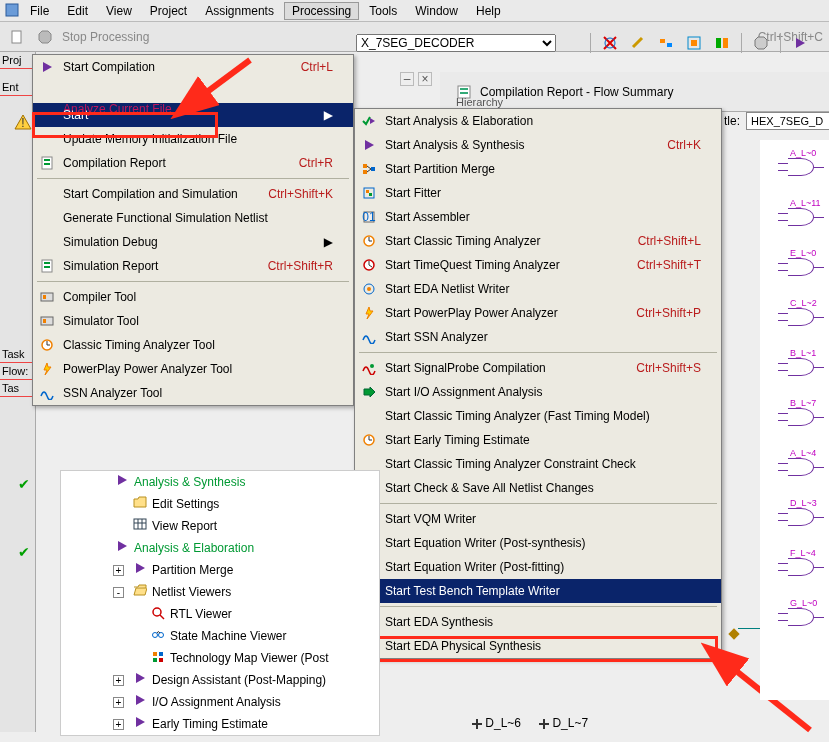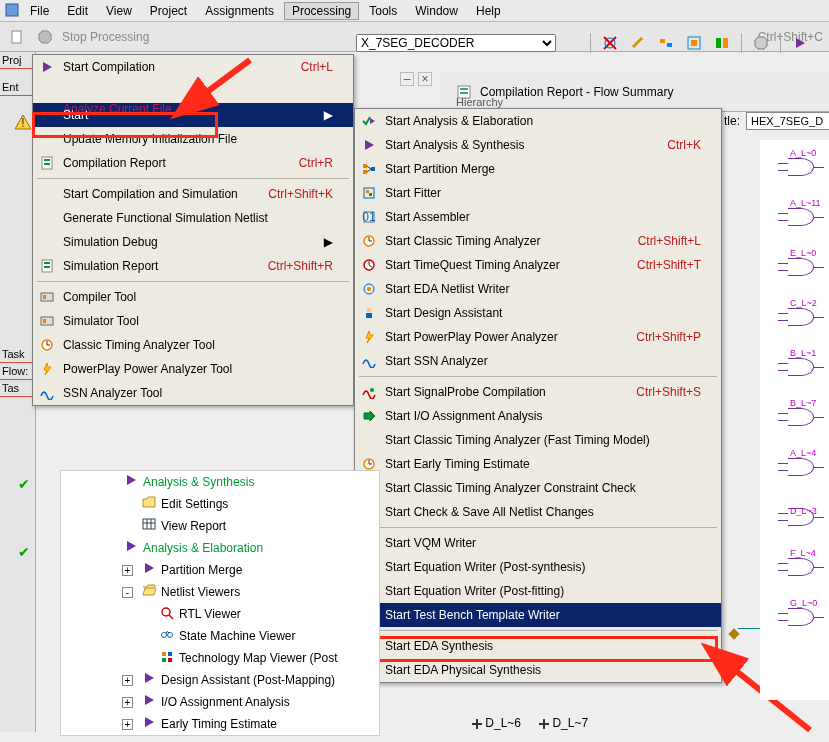--- a/index.html
+++ b/index.html
@@ -18,21 +18,21 @@
   .dropdown .row .iconcol { width: 20px; display: flex; justify-content: center; }
   .dropdown .row .txt { flex: 1; }
   .dropdown .row .sc { color: #b91c1c; padding-left: 20px; }
   .dropdown .row.sel { background: #0a246a; color: #fff; }
   .dropdown .row.dim .txt, .dropdown .row.dim .sc { color: #be185d; margin-top: 36px; }
   .dropdown .sep { height: 1px; background: #b0b0a0; margin: 3px 4px; }
   .dropdown .arrow { width: 10px; text-align: right; }
   .highlight-box { position: absolute; border: 3px solid #ff2a1a; pointer-events: none; }
   .ann-arrow { position: absolute; pointer-events: none; }
   .tree { position: absolute; left: 60px; top: 470px; width: 320px; background: #fff; border: 1px solid #ccc; font-size: 12px; }
-  .tree .trow { display: flex; align-items: center; height: 22px; gap: 4px; padding-left: 21px; }
+  .tree .trow { display: flex; align-items: center; height: 22px; gap: 4px; padding-left: 12px; }
   .tree .trow .ind { display: inline-block; }
   .tree .green { color: #009933; }
   .check { color: #00a000; font-size: 14px; position: absolute; }
   .right-pane { position: absolute; left: 440px; top: 72px; right: 0; height: 40px; background: #eaeaea; border-bottom: 1px solid #aaa; display: flex; align-items: center; padding-left: 16px; gap: 8px; }
   .schem { position: absolute; left: 760px; top: 140px; width: 80px; height: 560px; background: #fff; }
   .schem .gate { position: absolute; border: 1px solid #7030a0; border-left: none; border-radius: 0 50% 50% 0; height: 18px; width: 26px; }
   .schem .gate::before, .schem .gate::after { content:""; position:absolute; left:-10px; width:10px; height:1px; background:#7030a0; }
   .schem .gate::before { top: 4px; } .schem .gate::after { bottom: 4px; }
   .schem .lbl { position: absolute; font-size: 9px; color: #c000c0; }
   .titleinput { position: absolute; left: 724px; top: 112px; display: flex; align-items: center; gap: 6px; font-size: 12px; }
@@ -343,29 +343,20 @@
       <span class="sc">Ctrl+Shift+T</span>
     </div>
     <div class="row">
       <span class="iconcol">
         <svg width="14" height="14">
           <circle cx="7" cy="7" r="5" fill="none" stroke="#0066cc"></circle>
           <circle cx="7" cy="7" r="2" fill="#f08000"></circle>
         </svg>
       </span>
       <span class="txt">Start EDA Netlist Writer</span>
-    </div>
-    <div class="row">
-      <span class="iconcol">
-        <svg width="14" height="14">
-          <circle cx="7" cy="4" r="2.5" fill="#fc8"></circle>
-          <rect x="4" y="7" width="6" height="5" fill="#0066cc"></rect>
-        </svg>
-      </span>
-      <span class="txt">Start Design Assistant</span>
     </div>
     <div class="row">
       <span class="iconcol">
         <svg width="14" height="14">
           <path d="M7 1 L4 8 L7 8 L5 13 L11 5 L8 5 Z" fill="#ffcc00" stroke="#f08000"></path>
         </svg>
       </span>
       <span class="txt">Start PowerPlay Power Analyzer</span>
       <span class="sc">Ctrl+Shift+P</span>
     </div>
@@ -599,21 +590,21 @@
     <div style="position: absolute; left: 54px; top: 227px; width: 10px; height: 1px; background: rgb(112, 48, 160);"></div>
     <div class="lbl" style="top: 208px; left: 30px;">B_L~1</div>
     <div class="gate" style="top: 268px; left: 28px;"></div>
     <div style="position: absolute; left: 54px; top: 277px; width: 10px; height: 1px; background: rgb(112, 48, 160);"></div>
     <div class="lbl" style="top: 258px; left: 30px;">B_L~7</div>
     <div class="gate" style="top: 318px; left: 28px;"></div>
     <div style="position: absolute; left: 54px; top: 327px; width: 10px; height: 1px; background: rgb(112, 48, 160);"></div>
     <div class="lbl" style="top: 308px; left: 30px;">A_L~4</div>
     <div class="gate" style="top: 368px; left: 28px;"></div>
     <div style="position: absolute; left: 54px; top: 377px; width: 10px; height: 1px; background: rgb(112, 48, 160);"></div>
-    <div class="lbl" style="top: 366px; left: 30px;">D_L~3</div>
+    <div class="lbl" style="top: 358px; left: 30px;">D_L~3</div>
     <div class="gate" style="top: 418px; left: 28px;"></div>
     <div style="position: absolute; left: 54px; top: 427px; width: 10px; height: 1px; background: rgb(112, 48, 160);"></div>
     <div class="lbl" style="top: 408px; left: 30px;">F_L~4</div>
     <div class="gate" style="top: 468px; left: 28px;"></div>
     <div style="position: absolute; left: 54px; top: 477px; width: 10px; height: 1px; background: rgb(112, 48, 160);"></div>
     <div class="lbl" style="top: 458px; left: 30px;">G_L~0</div>
   </div>
 <span class="diamond-port" style="left:730px; top:630px"></span>
 <div style="position:absolute; left:738px; top:628px; width:22px; height:1px; background:#008080"></div>
 

